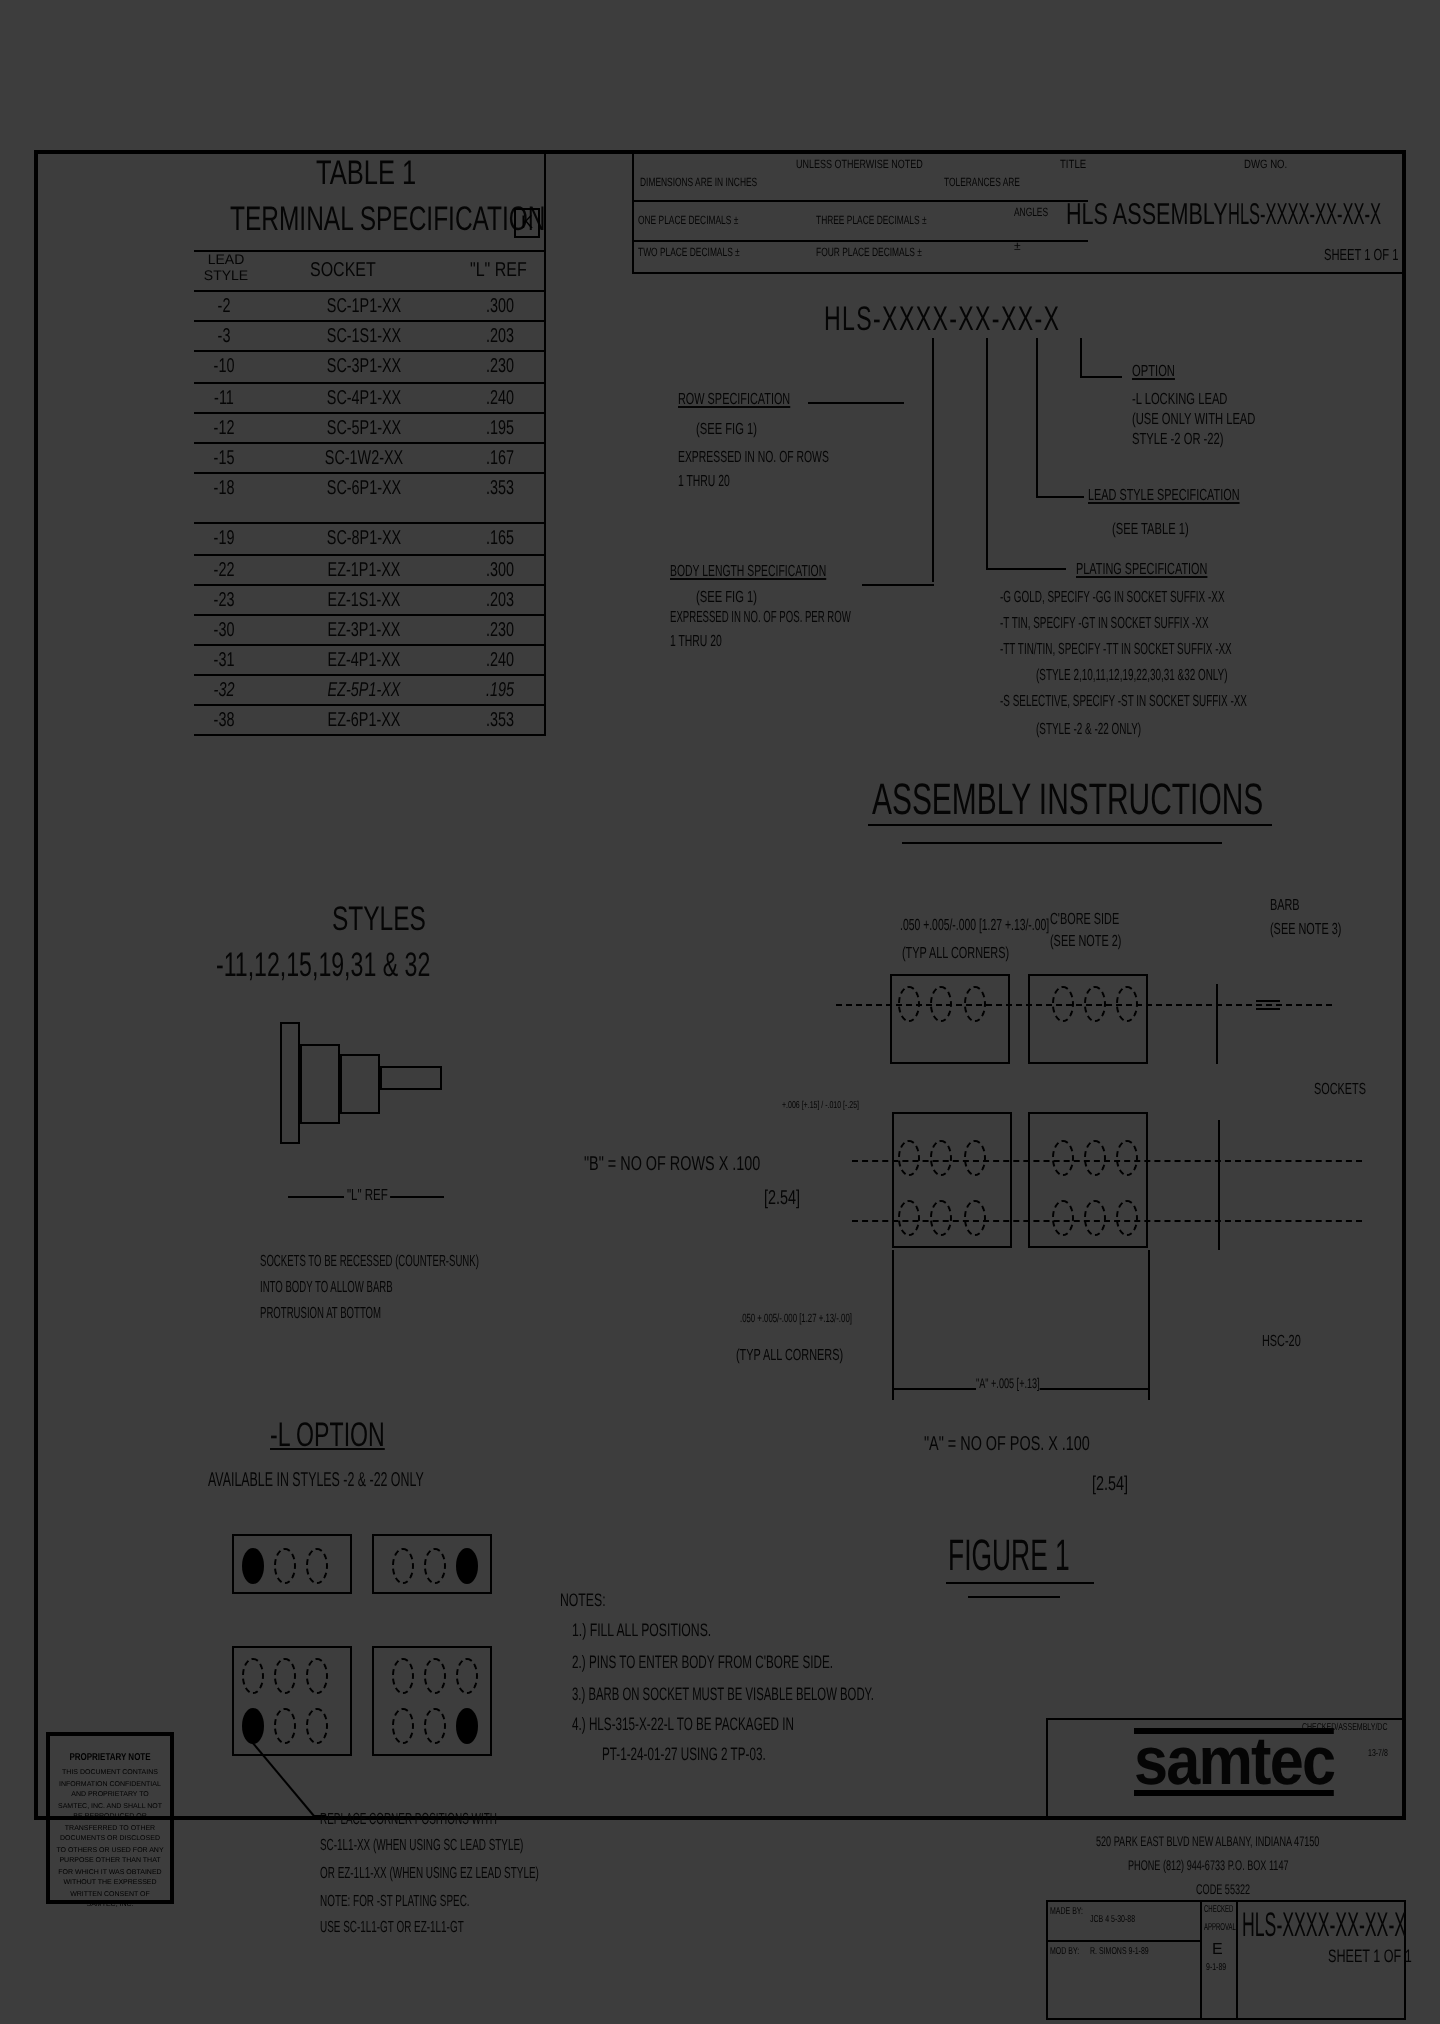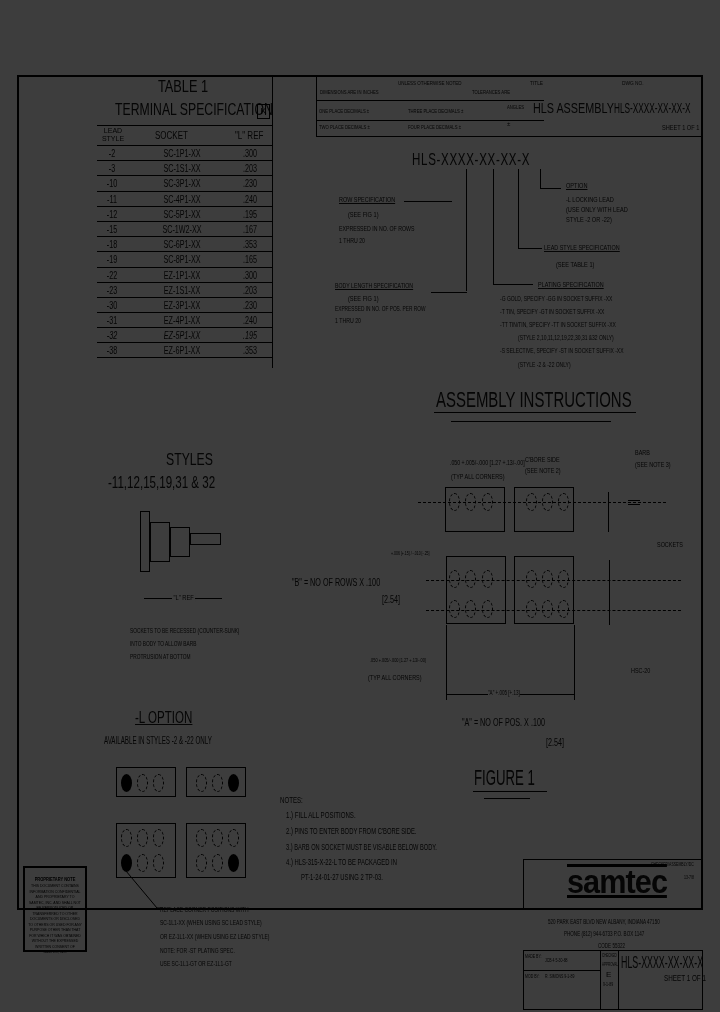--- a/index.html
+++ b/index.html
@@ -59,21 +59,21 @@
     <div style="position: relative; height: 15.2px; border-top: 1px solid rgb(0, 0, 0); box-sizing: border-box;">
       <span style="position: absolute; left: 4px; width: 22px; top: 1px; text-align: center; font-size: 10px; line-height: 13px; transform: scaleX(0.72); font-family: &quot;Liberation Sans&quot;, sans-serif; color: rgb(5, 5, 5);">-15</span>
       <span style="position: absolute; left: 40px; width: 90px; top: 1px; text-align: center; font-size: 10px; line-height: 13px; transform: scaleX(0.72); font-family: &quot;Liberation Sans&quot;, sans-serif; color: rgb(5, 5, 5);">SC-1W2-XX</span>
       <span style="position: absolute; left: 138px; width: 30px; top: 1px; text-align: center; font-size: 10px; line-height: 13px; transform: scaleX(0.72); font-family: &quot;Liberation Sans&quot;, sans-serif; color: rgb(5, 5, 5);">.167</span>
     </div>
     <div style="position: relative; height: 15.2px; border-top: 1px solid rgb(0, 0, 0); box-sizing: border-box;">
       <span style="position: absolute; left: 4px; width: 22px; top: 1px; text-align: center; font-size: 10px; line-height: 13px; transform: scaleX(0.72); font-family: &quot;Liberation Sans&quot;, sans-serif; color: rgb(5, 5, 5);">-18</span>
       <span style="position: absolute; left: 40px; width: 90px; top: 1px; text-align: center; font-size: 10px; line-height: 13px; transform: scaleX(0.72); font-family: &quot;Liberation Sans&quot;, sans-serif; color: rgb(5, 5, 5);">SC-6P1-XX</span>
       <span style="position: absolute; left: 138px; width: 30px; top: 1px; text-align: center; font-size: 10px; line-height: 13px; transform: scaleX(0.72); font-family: &quot;Liberation Sans&quot;, sans-serif; color: rgb(5, 5, 5);">.353</span>
     </div>
-    <div style="position: relative; height: 15.2px; border-top: 1px solid rgb(0, 0, 0); box-sizing: border-box;">
+    <div style="position: relative; height: 15.2px; border-top: 1px solid rgb(0, 0, 0); box-sizing: border-box; margin-top: 10px;">
       <span style="position: absolute; left: 4px; width: 22px; top: 1px; text-align: center; font-size: 10px; line-height: 13px; transform: scaleX(0.72); font-family: &quot;Liberation Sans&quot;, sans-serif; color: rgb(5, 5, 5);">-19</span>
       <span style="position: absolute; left: 40px; width: 90px; top: 1px; text-align: center; font-size: 10px; line-height: 13px; transform: scaleX(0.72); font-family: &quot;Liberation Sans&quot;, sans-serif; color: rgb(5, 5, 5);">SC-8P1-XX</span>
       <span style="position: absolute; left: 138px; width: 30px; top: 1px; text-align: center; font-size: 10px; line-height: 13px; transform: scaleX(0.72); font-family: &quot;Liberation Sans&quot;, sans-serif; color: rgb(5, 5, 5);">.165</span>
     </div>
     <div style="position: relative; height: 15.2px; border-top: 1px solid rgb(0, 0, 0); box-sizing: border-box;">
       <span style="position: absolute; left: 4px; width: 22px; top: 1px; text-align: center; font-size: 10px; line-height: 13px; transform: scaleX(0.72); font-family: &quot;Liberation Sans&quot;, sans-serif; color: rgb(5, 5, 5);">-22</span>
       <span style="position: absolute; left: 40px; width: 90px; top: 1px; text-align: center; font-size: 10px; line-height: 13px; transform: scaleX(0.72); font-family: &quot;Liberation Sans&quot;, sans-serif; color: rgb(5, 5, 5);">EZ-1P1-XX</span>
       <span style="position: absolute; left: 138px; width: 30px; top: 1px; text-align: center; font-size: 10px; line-height: 13px; transform: scaleX(0.72); font-family: &quot;Liberation Sans&quot;, sans-serif; color: rgb(5, 5, 5);">.300</span>
     </div>
     <div style="position: relative; height: 15.2px; border-top: 1px solid rgb(0, 0, 0); box-sizing: border-box;">

